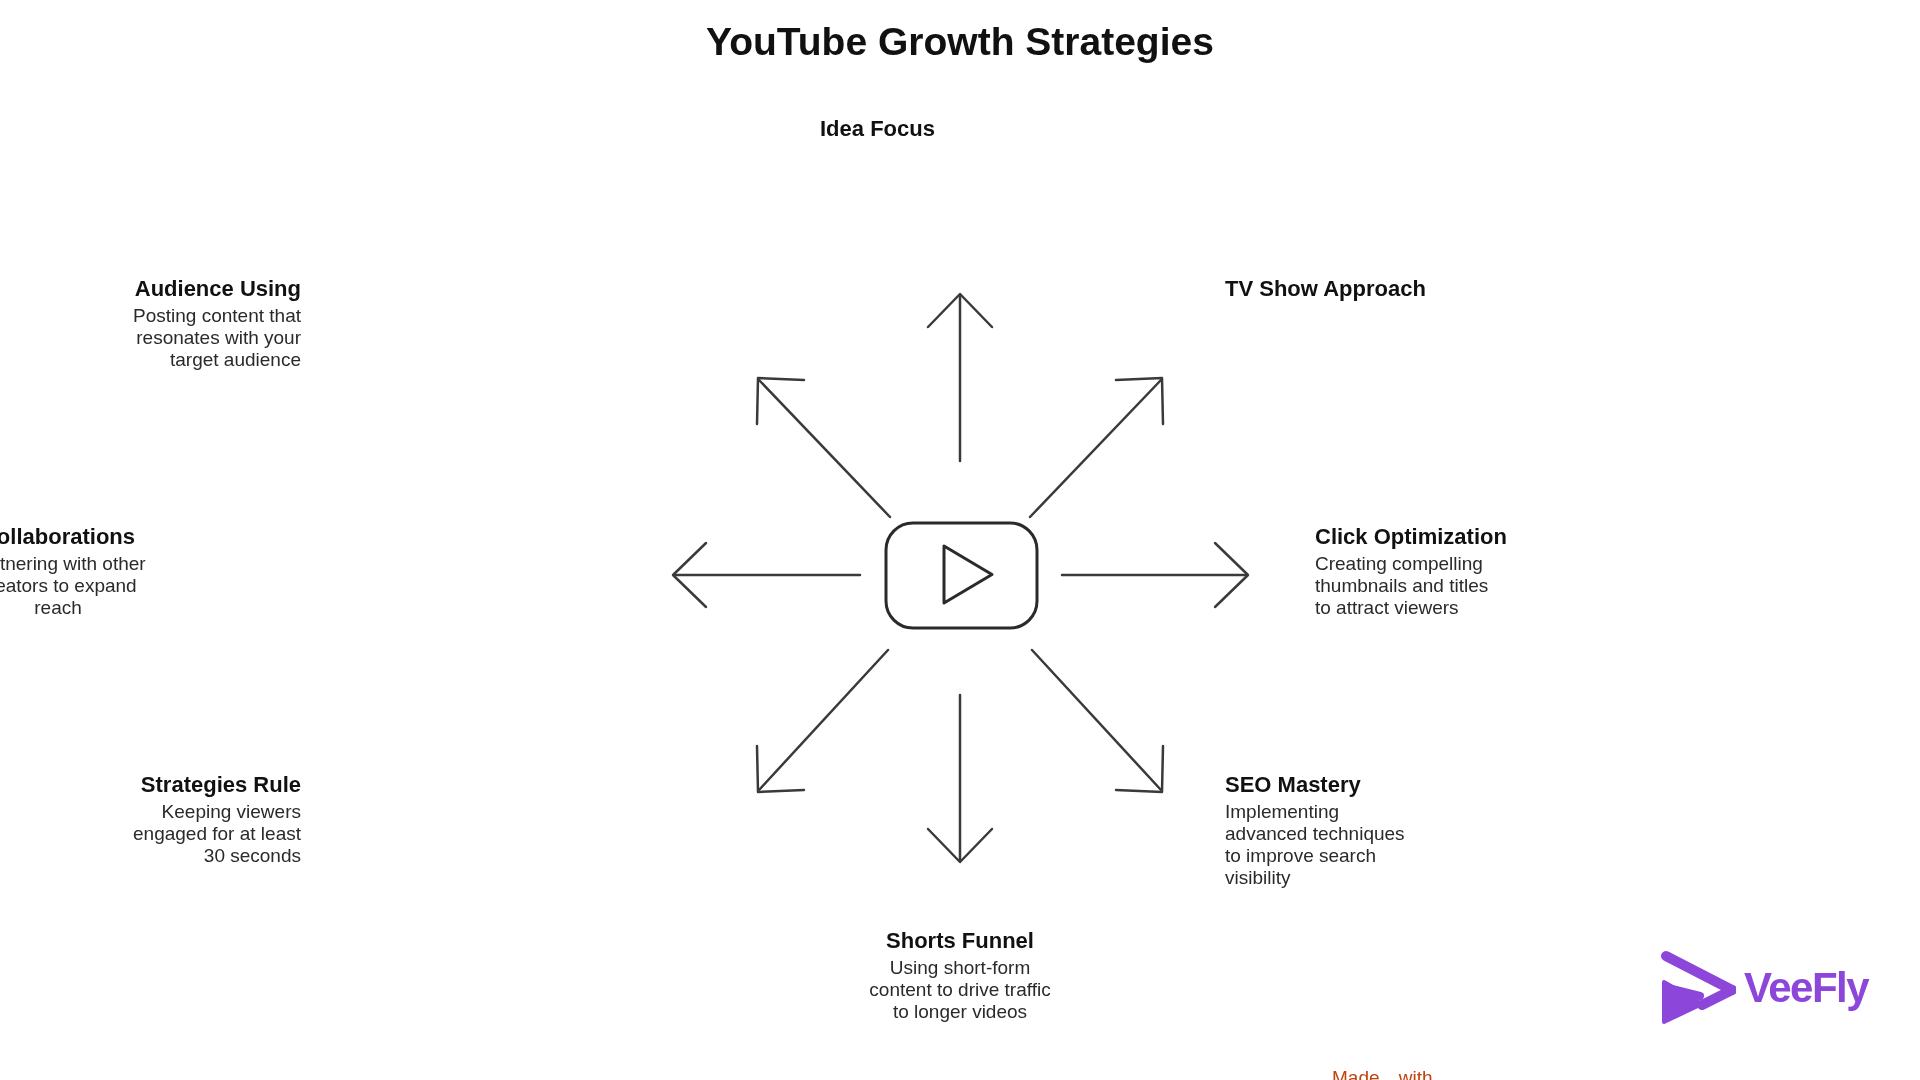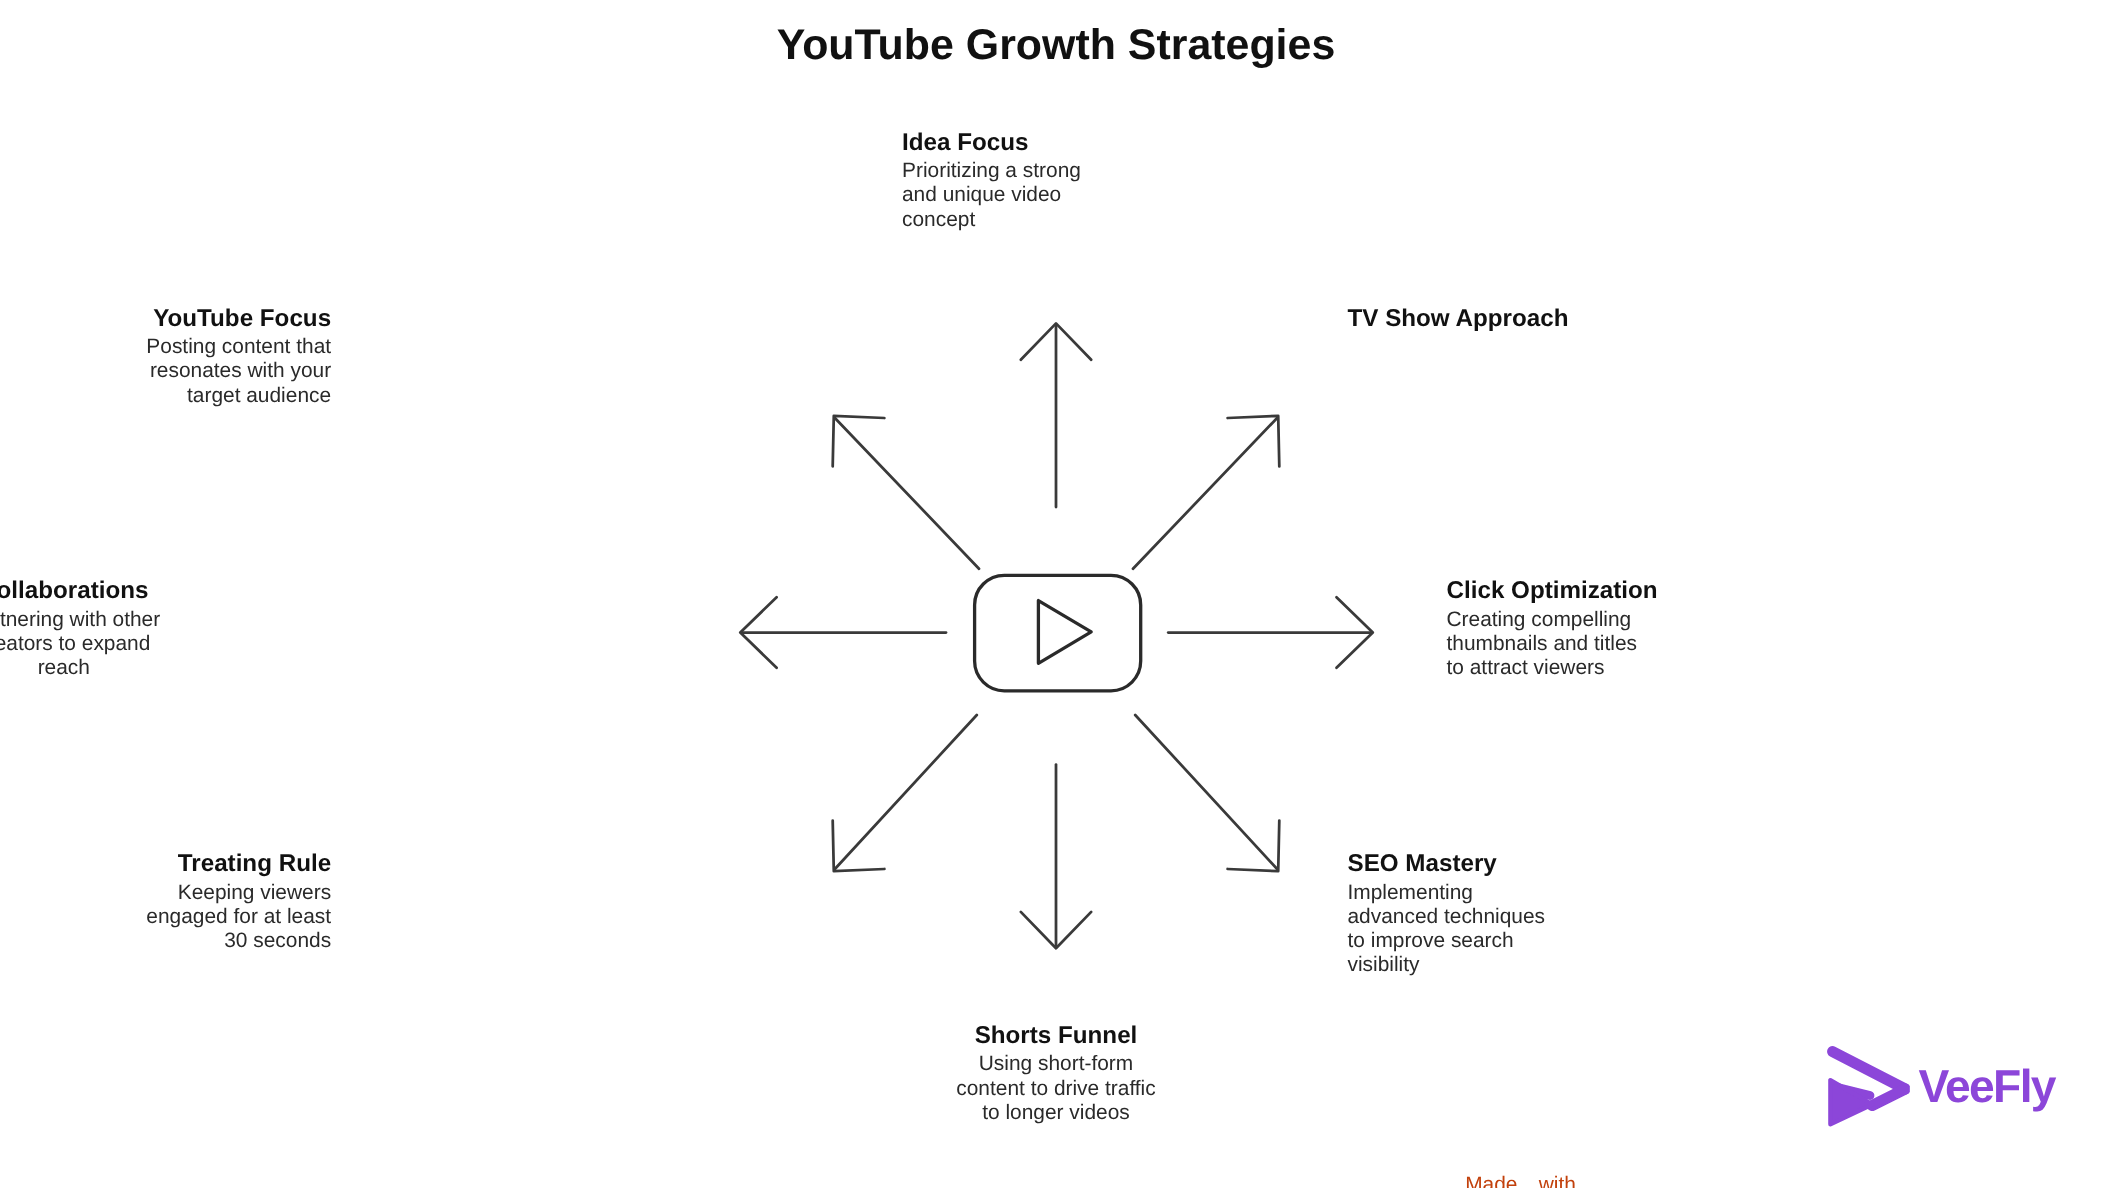--- a/index.html
+++ b/index.html
@@ -93,27 +93,24 @@
       </g>
     </g>
     <g>
       <rect x="886" y="523" width="151" height="105" rx="27" ry="27" fill="#ffffff" stroke="#2a2a2a" stroke-width="3"></rect>
       <path d="M944 546 L944 603 L992 574.5 Z" fill="none" stroke="#2a2a2a" stroke-width="3" stroke-linejoin="round"></path>
     </g>
   </svg>
 
   <div class="strategy pos-top">
     <div class="label">Idea Focus</div>
-    <div class="desc">Prioritizing a strong
-and unique video
-concept</div>
   </div>
 
   <div class="strategy pos-top-left">
-    <div class="label">YouTube Focus</div>
+    <div class="label">Audience Using</div>
     <div class="desc">Posting content that
 resonates with your
 target audience</div>
   </div>
 
   <div class="strategy pos-top-right">
     <div class="label">TV Show Approach</div>
   </div>
 
   <div class="strategy pos-left">
@@ -124,21 +121,21 @@
   </div>
 
   <div class="strategy pos-right">
     <div class="label">Click Optimization</div>
     <div class="desc">Creating compelling
 thumbnails and titles
 to attract viewers</div>
   </div>
 
   <div class="strategy pos-bottom-left">
-    <div class="label">Treating Rule</div>
+    <div class="label">Strategies Rule</div>
     <div class="desc">Keeping viewers
 engaged for at least
 30 seconds</div>
   </div>
 
   <div class="strategy pos-bottom-right">
     <div class="label">SEO Mastery</div>
     <div class="desc">Implementing
 advanced techniques
 to improve search

